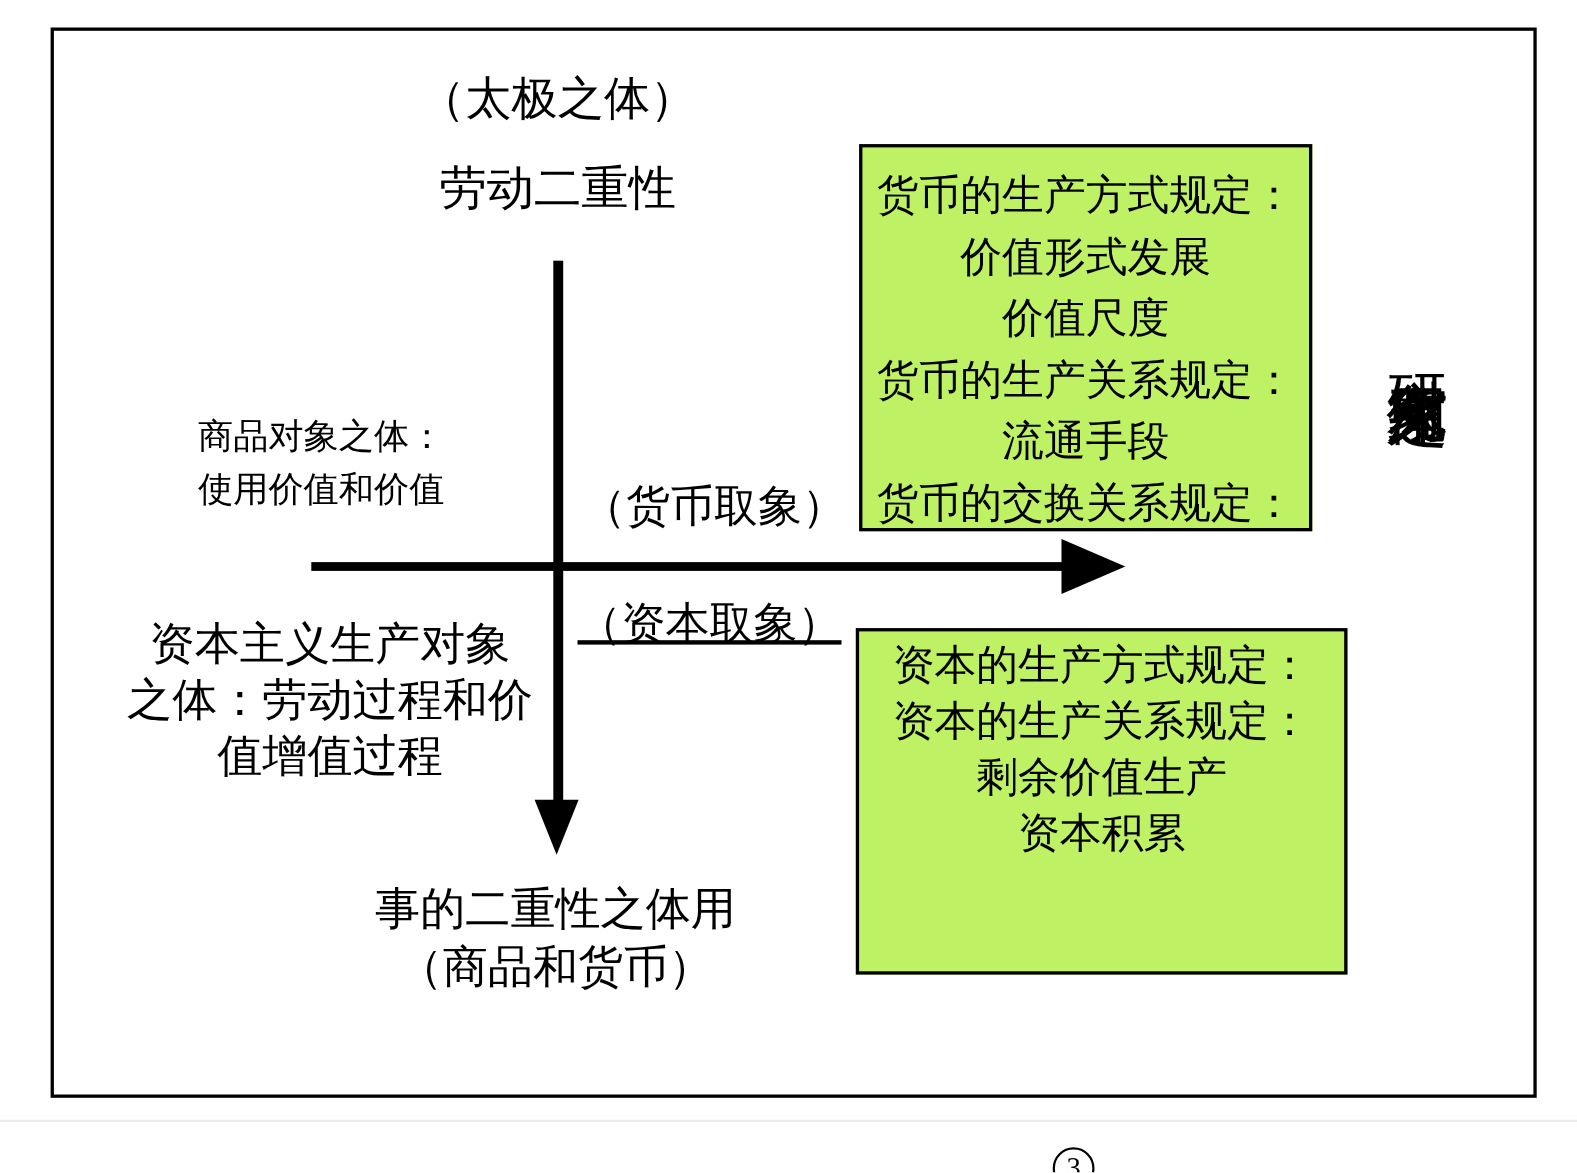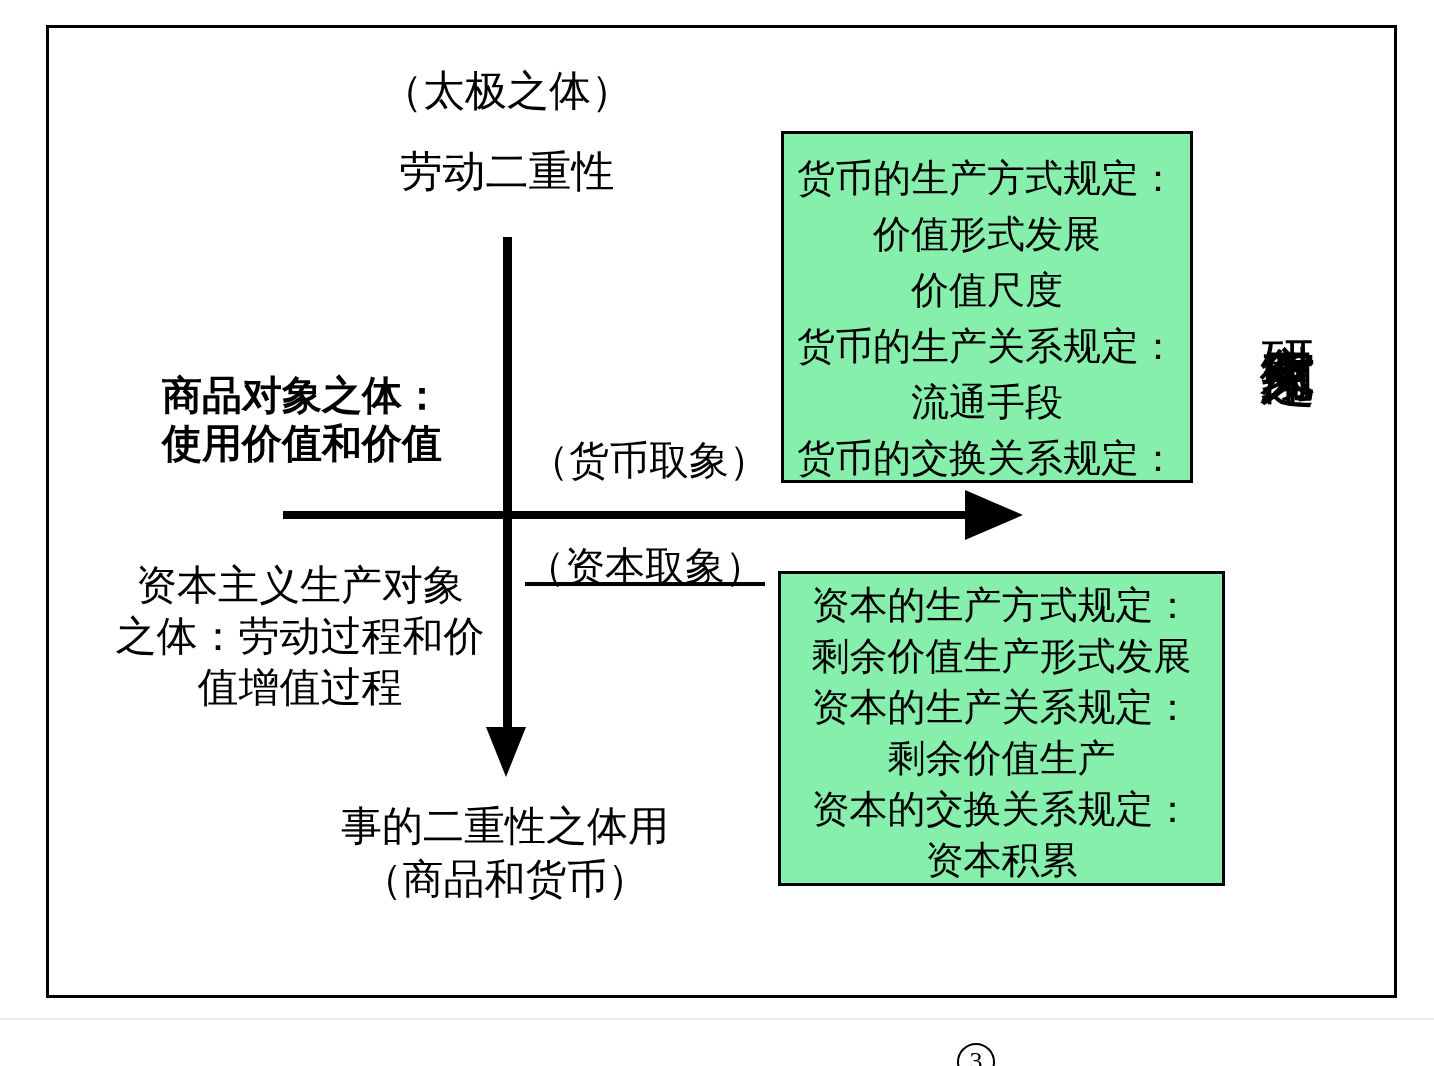--- a/index.html
+++ b/index.html
@@ -30,21 +30,21 @@
     position: absolute;
     text-align: center;
     color: #000000;
     white-space: nowrap;
   }
   .txt .line { display: block; }
 
   .top-label-1 { left: 340px; top: 68px;  width: 334px; font-size: 42px; line-height: 46px; }
   .top-label-2 { left: 340px; top: 148px; width: 334px; font-size: 43px; line-height: 47px; }
 
-  .left-upper  { left: 122px; top: 372px; width: 360px; font-size: 40px; line-height: 48px; font-weight: bold; }
+  .left-upper  { left: 112px; top: 372px; width: 360px; font-size: 32px; line-height: 48px; }
   .left-lower  { left: 90px;  top: 560px; width: 420px; font-size: 41px; line-height: 51px; }
 
   .mid-upper   { left: 518px; top: 438px; width: 262px; font-size: 40px; line-height: 46px; }
   .mid-lower   { left: 514px; top: 544px; width: 262px; font-size: 40px; line-height: 46px; text-decoration: underline; }
 
   .bottom-label { left: 295px; top: 800px; width: 420px; font-size: 41px; line-height: 53px; }
 
   .side-vertical {
     position: absolute;
     left: 1256px;
@@ -54,21 +54,21 @@
     font-size: 56px;
     line-height: 64px;
     letter-spacing: 2px;
     color: #000000;
   }
 
   .textbox {
     position: absolute;
     border: 3px solid #000000;
     box-sizing: border-box;
-    background: #86efac;
+    background: #bef264;
     text-align: center;
     font-size: 38px;
     color: #000000;
     white-space: nowrap;
   }
   .textbox .line { display: block; }
   .box-money {
     left: 781px; top: 131px;
     width: 412px; height: 352px;
     line-height: 56px;
@@ -166,24 +166,22 @@
     <span class="line">货币的生产方式规定：</span>
     <span class="line">价值形式发展</span>
     <span class="line">价值尺度</span>
     <span class="line">货币的生产关系规定：</span>
     <span class="line">流通手段</span>
     <span class="line">货币的交换关系规定：</span>
   </div>
 
   <div class="textbox box-capital">
     <span class="line">资本的生产方式规定：</span>
-    <span class="line">剩余价值生产形式发展</span>
     <span class="line">资本的生产关系规定：</span>
     <span class="line">剩余价值生产</span>
-    <span class="line">资本的交换关系规定：</span>
     <span class="line">资本积累</span>
   </div>
 
   <div class="side-vertical">研究对象之体用</div>
 
   <div class="txt bottom-label">
     <span class="line">事的二重性之体用</span>
     <span class="line">（商品和货币）</span>
   </div>
 

